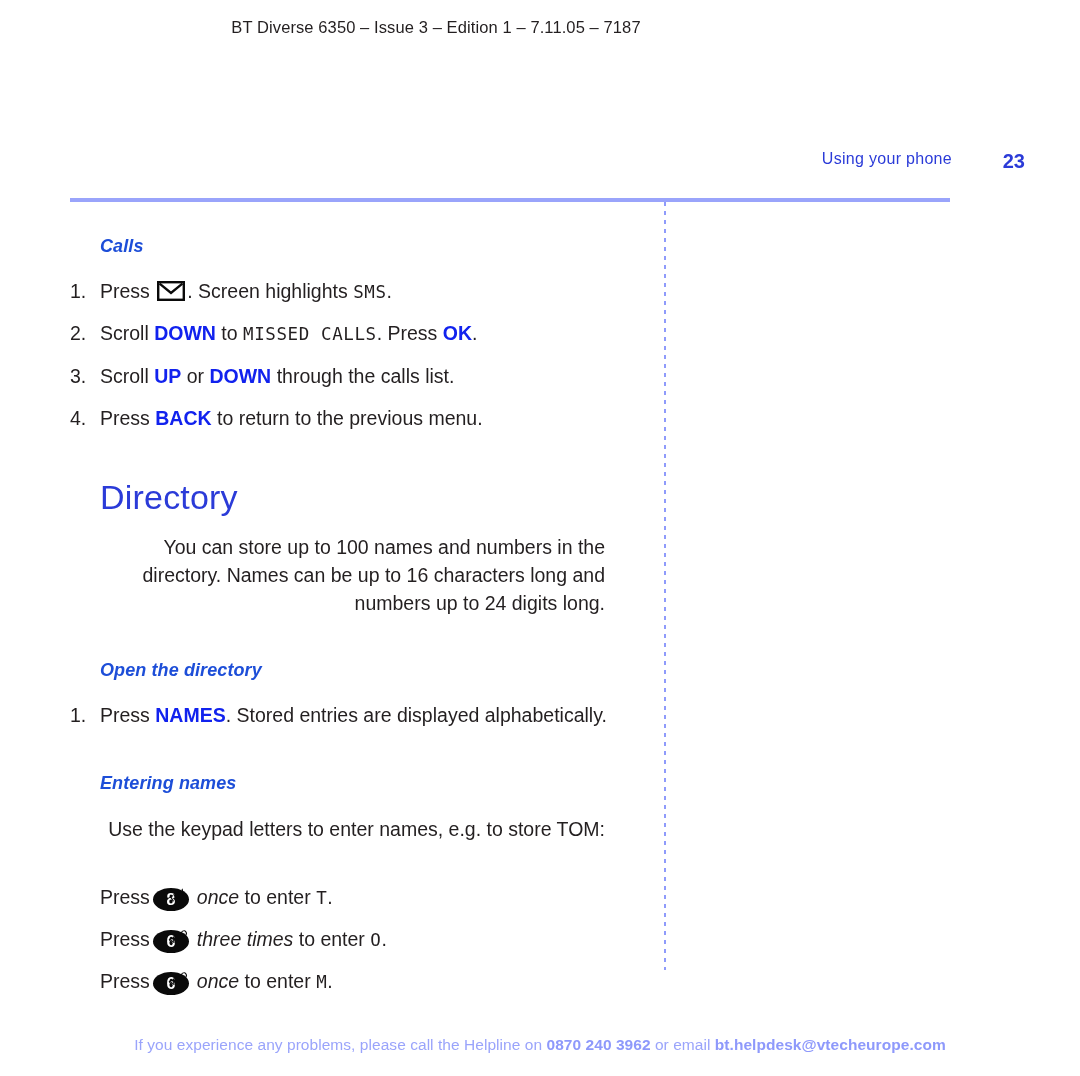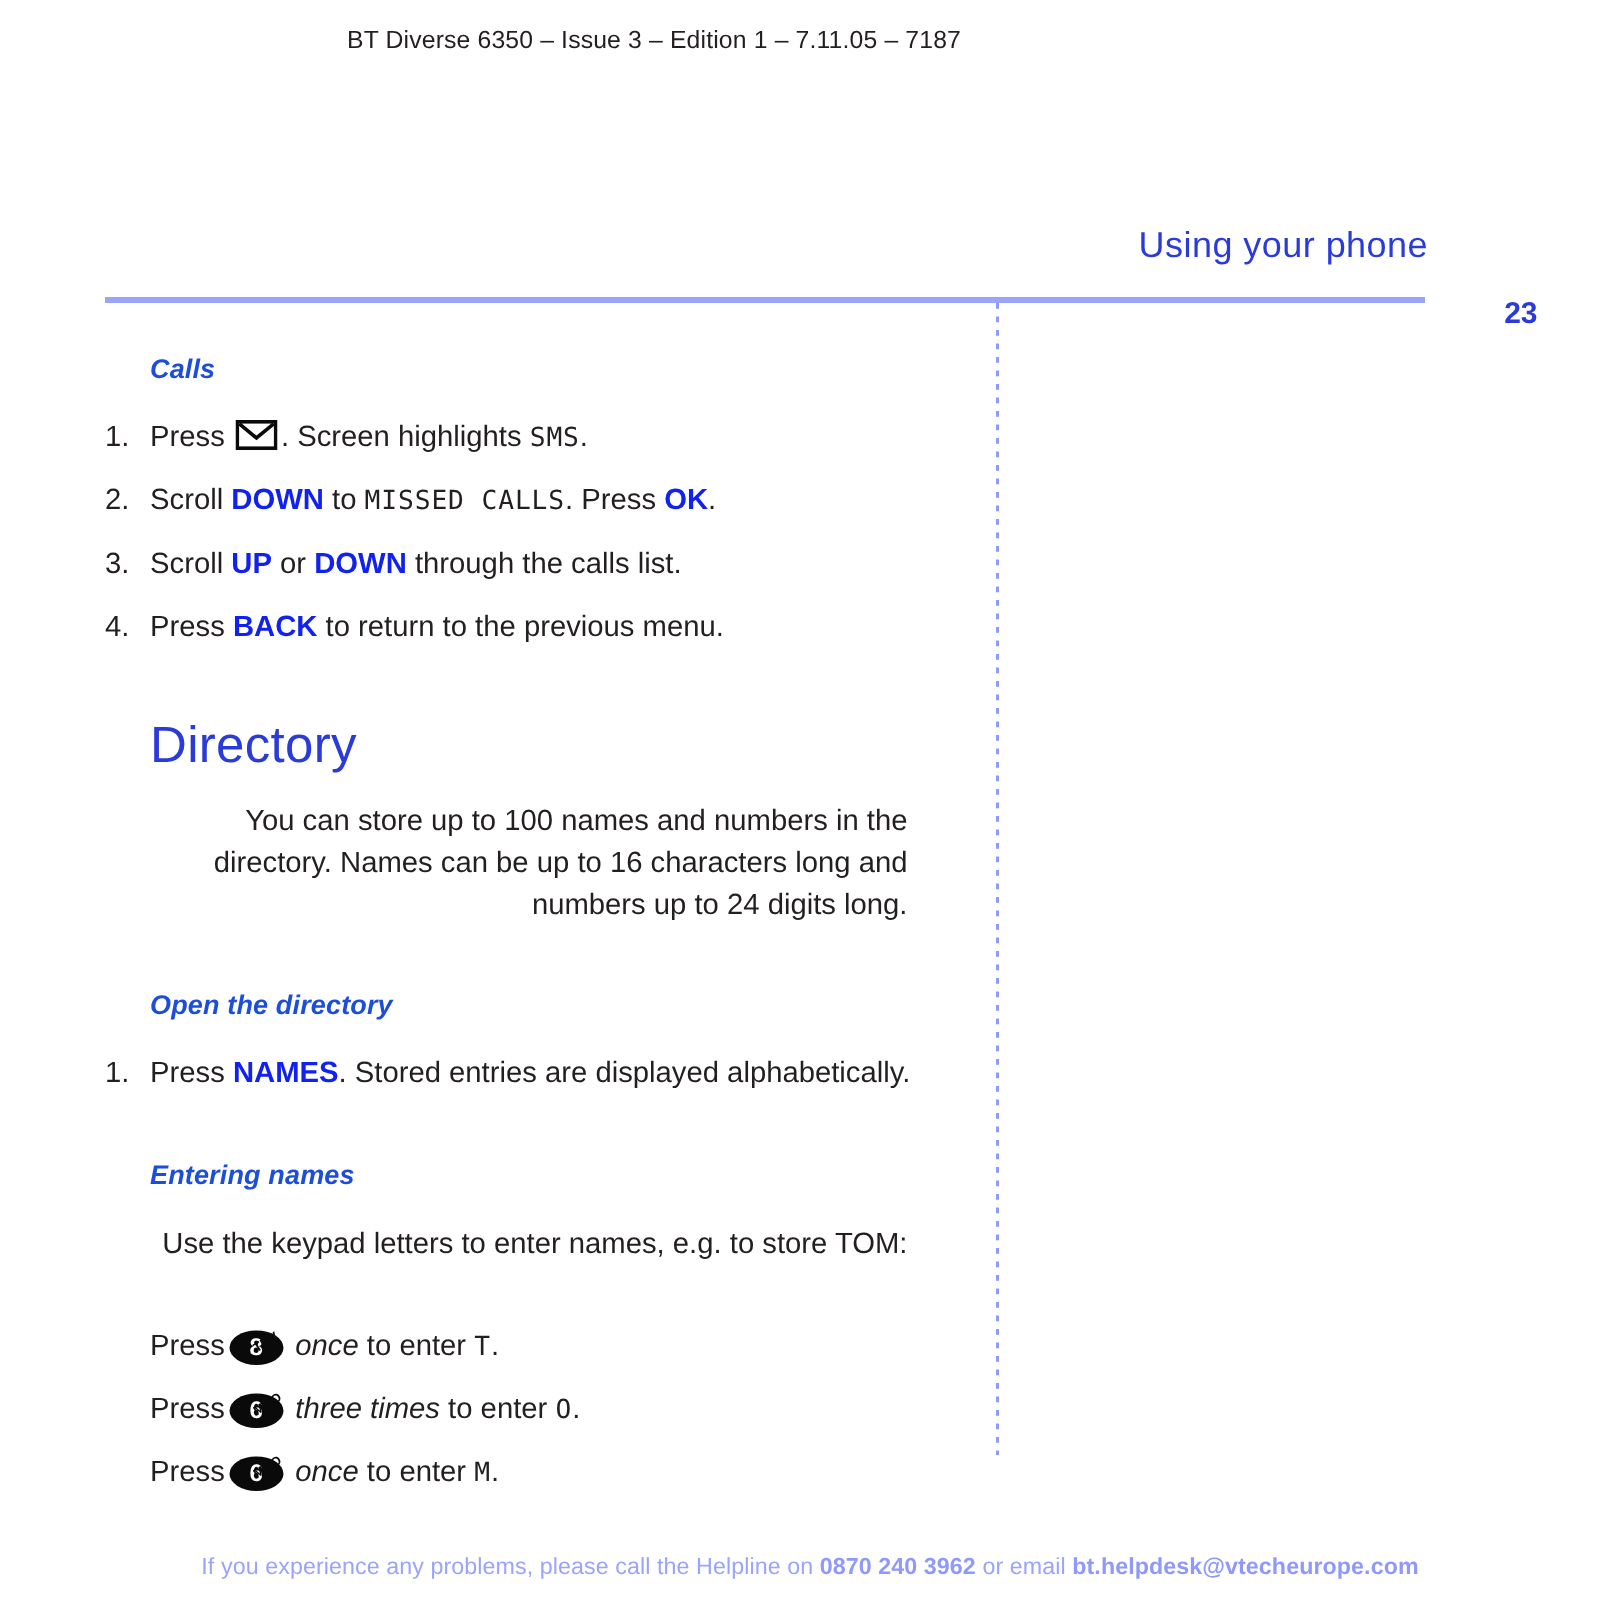--- a/index.html
+++ b/index.html
@@ -32,32 +32,31 @@
   .running-head {
     position: absolute;
     top: 150px;
     left: 0;
     width: 1080px;
   }
   .running-head .rh-title {
     position: absolute;
     right: 128px;
     top: 0;
-    font-size: 24px;
+    font-size: 16px;
     color: #2b3bd8;
     letter-spacing: 0.3px;
   }
   .running-head .rh-page {
     position: absolute;
     right: 55px;
     top: 0;
     font-size: 20px;
     font-weight: bold;
     color: #2b3bd8;
-    margin-top: 48px;
   }
 
   .rule {
     position: absolute;
     left: 70px;
     top: 198px;
     width: 880px;
     height: 4px;
     background: #9aa4fb;
   }

